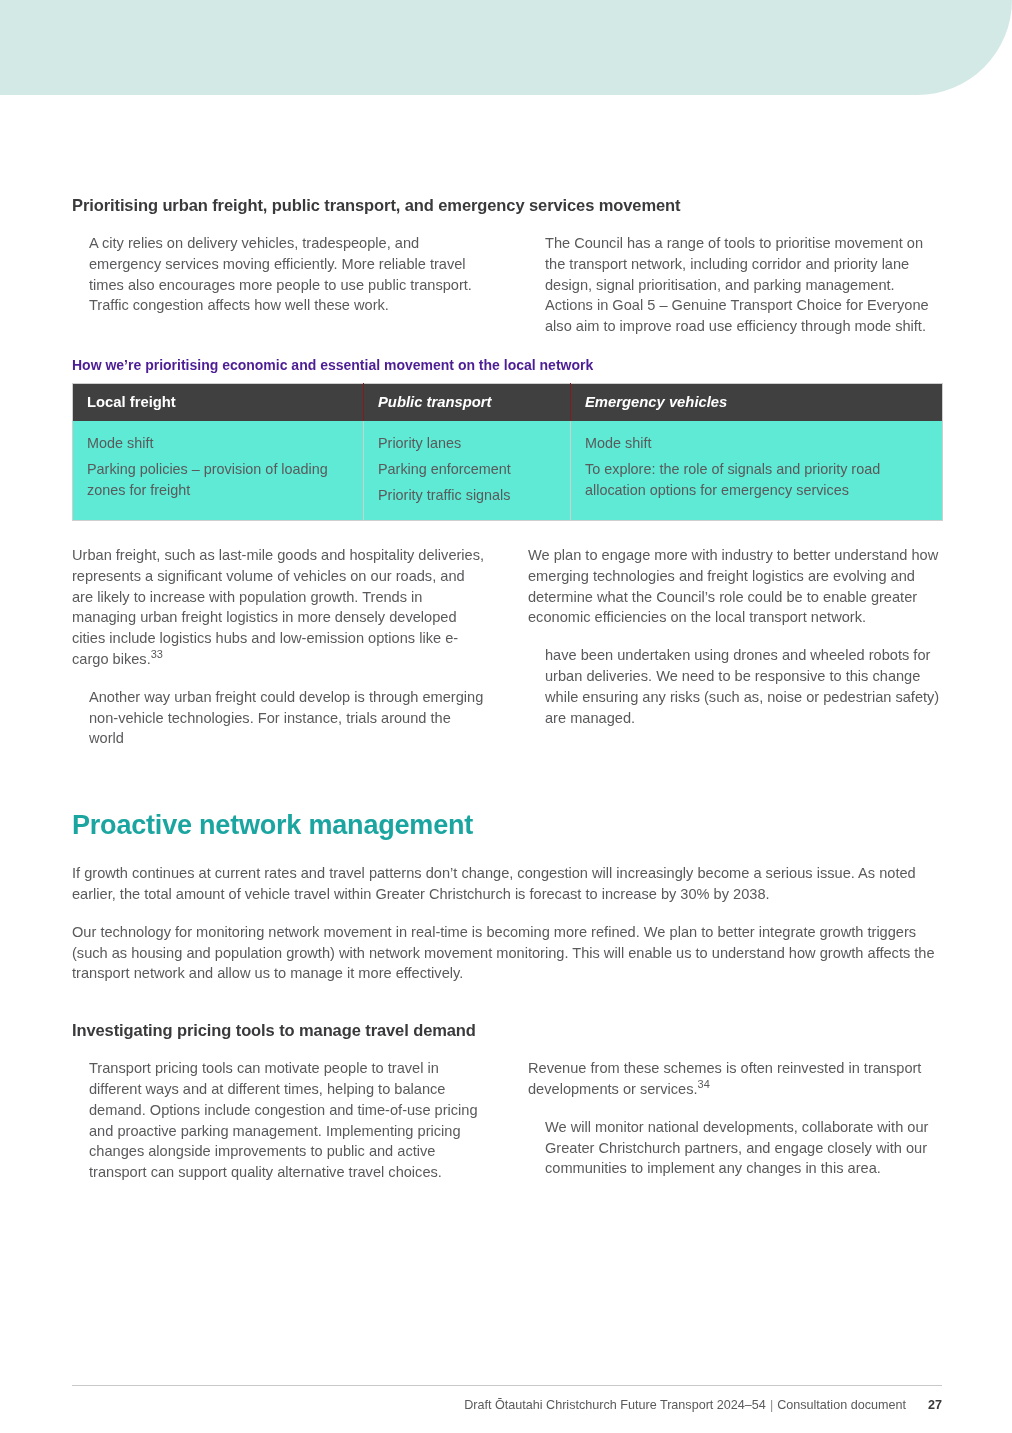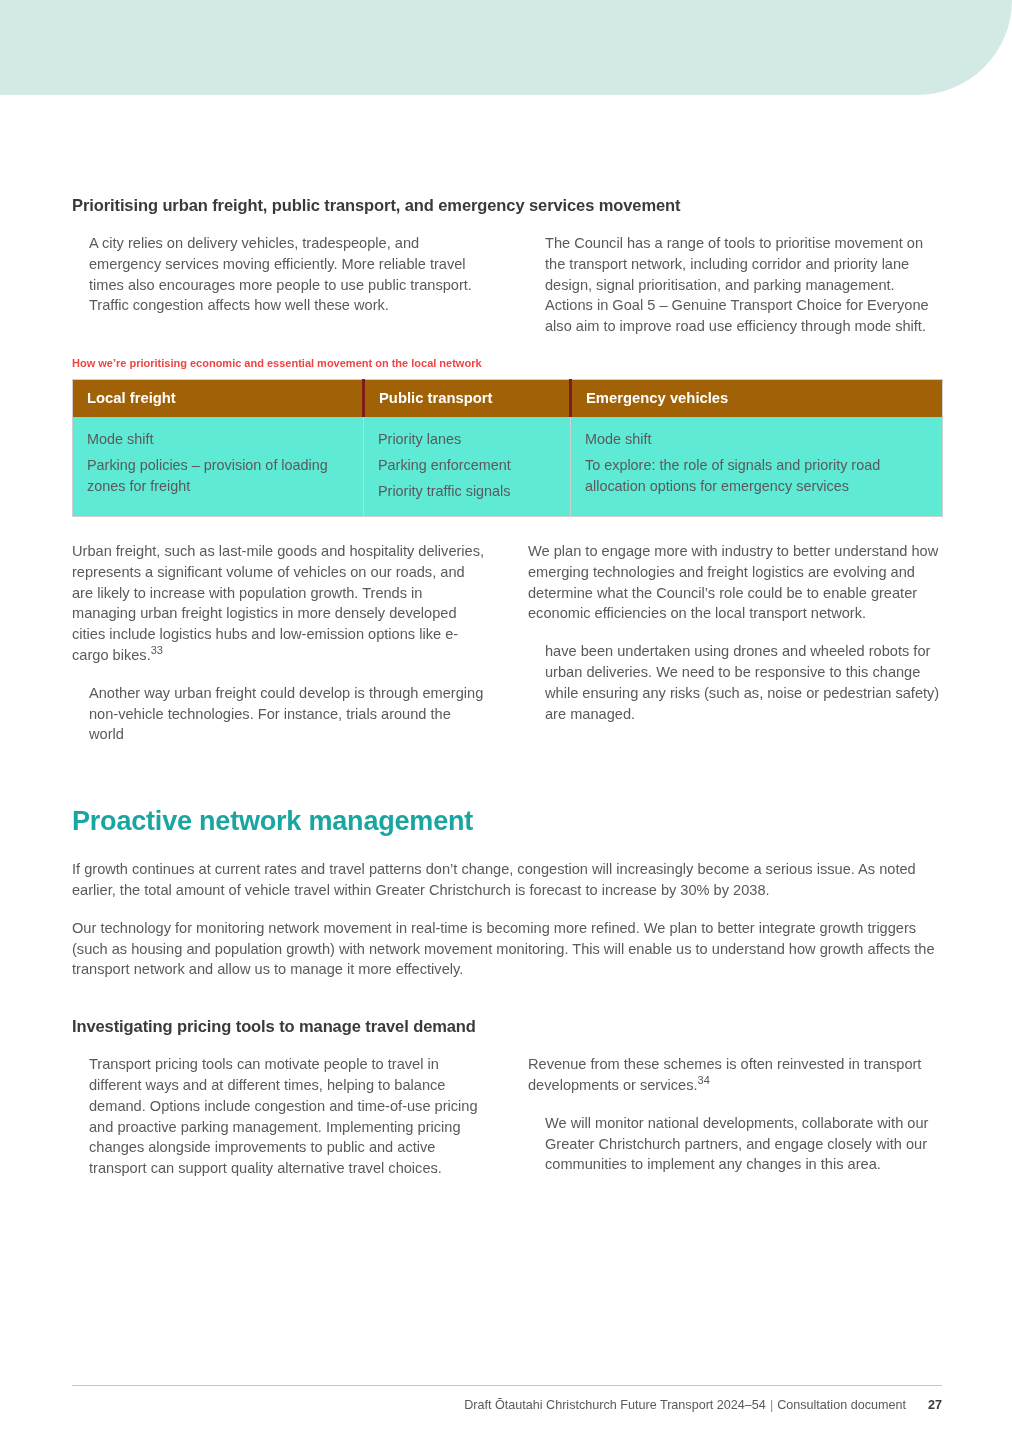--- a/index.html
+++ b/index.html
@@ -80,44 +80,45 @@
     display: flex;
     gap: 42px;
   }
   .col {
     width: 414px;
     flex: 0 0 414px;
   }
 
   
   .table-label {
-    font-size: 11px;
-    font-weight: bold;
-    color: #ef4444;
+    font-size: 14px;
+    font-weight: bold;
+    color: #4c1d95;
     margin: 0 0 10px 0;
   }
 
   table.matrix {
     width: 870px;
     border-collapse: collapse;
     table-layout: fixed;
     border: 1px solid #cfcfcf;
   }
   table.matrix th {
-    background: #a16207;
+    background: #404040;
     color: #ffffff;
     font-size: 14.8px;
     font-weight: bold;
     text-align: left;
     padding: 10px 14px 11px 14px;
     border: none;
     vertical-align: middle;
   }
   table.matrix th + th {
-    border-left: 3px solid #7f1d1d;
+    border-left: 1px solid #7f1d1d;
+    font-style: italic;
   }
   table.matrix td {
     font-size: 14.4px;
     line-height: 21px;
     color: #5a5a5c;
     padding: 12px 14px 14px 14px;
     vertical-align: top;
     background: #5eead4;
     border-left: 1px solid #cfcfcf;
   }

